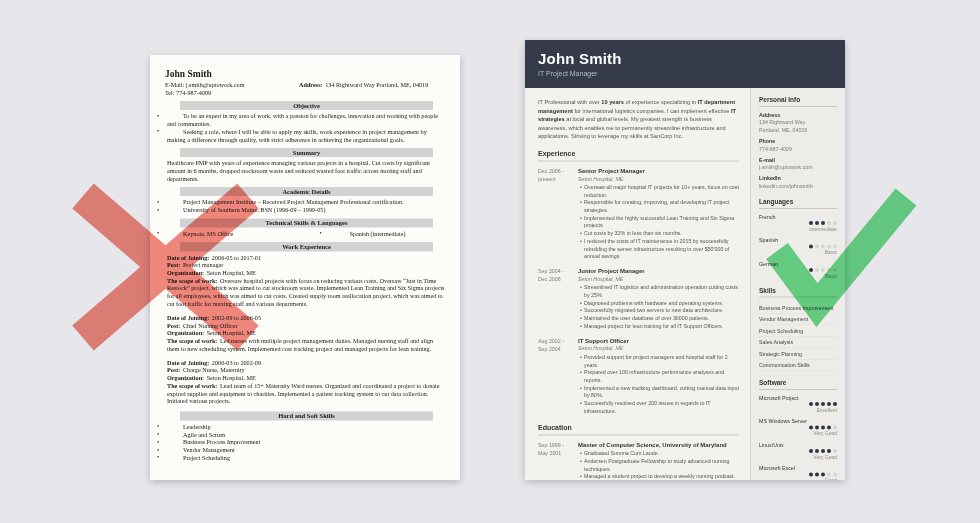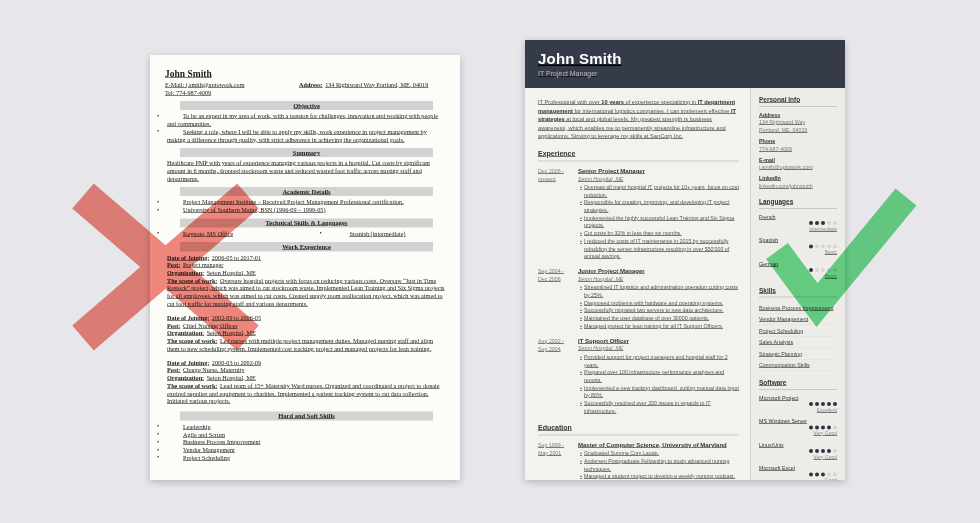--- a/index.html
+++ b/index.html
@@ -1,20 +1,20 @@
 <!DOCTYPE html>
 <html><head>
 <meta charset="utf-8">
 <style>
   html,body{margin:0;padding:0;}
   body{width:980px;height:523px;background:#e7e7eb;overflow:hidden;position:relative;
        font-family:"Liberation Sans",sans-serif;}
   .stage{position:absolute;inset:0;width:980px;height:523px;}
 
-  .page-wrap{position:absolute;text-decoration:underline;}
+  .page-wrap{position:absolute;}
   .page-wrap.bad{left:150px;top:55px;width:310px;height:425px;}
   .page-wrap.good{left:525px;top:40px;width:320px;height:440px;}
   .page-inner{transform:scale(.5);transform-origin:0 0;}
 
   
   .lpage{width:620px;height:850px;background:#fcfcf9;box-sizing:border-box;
          padding:26px 30px;overflow:hidden;color:#1b1b1b;
          font-family:"Liberation Serif",serif;font-size:12.4px;line-height:1.24;
          box-shadow:0 4px 14px rgba(40,40,60,.28);}
   .lname{font-size:19px;font-weight:bold;margin-bottom:3px;}

